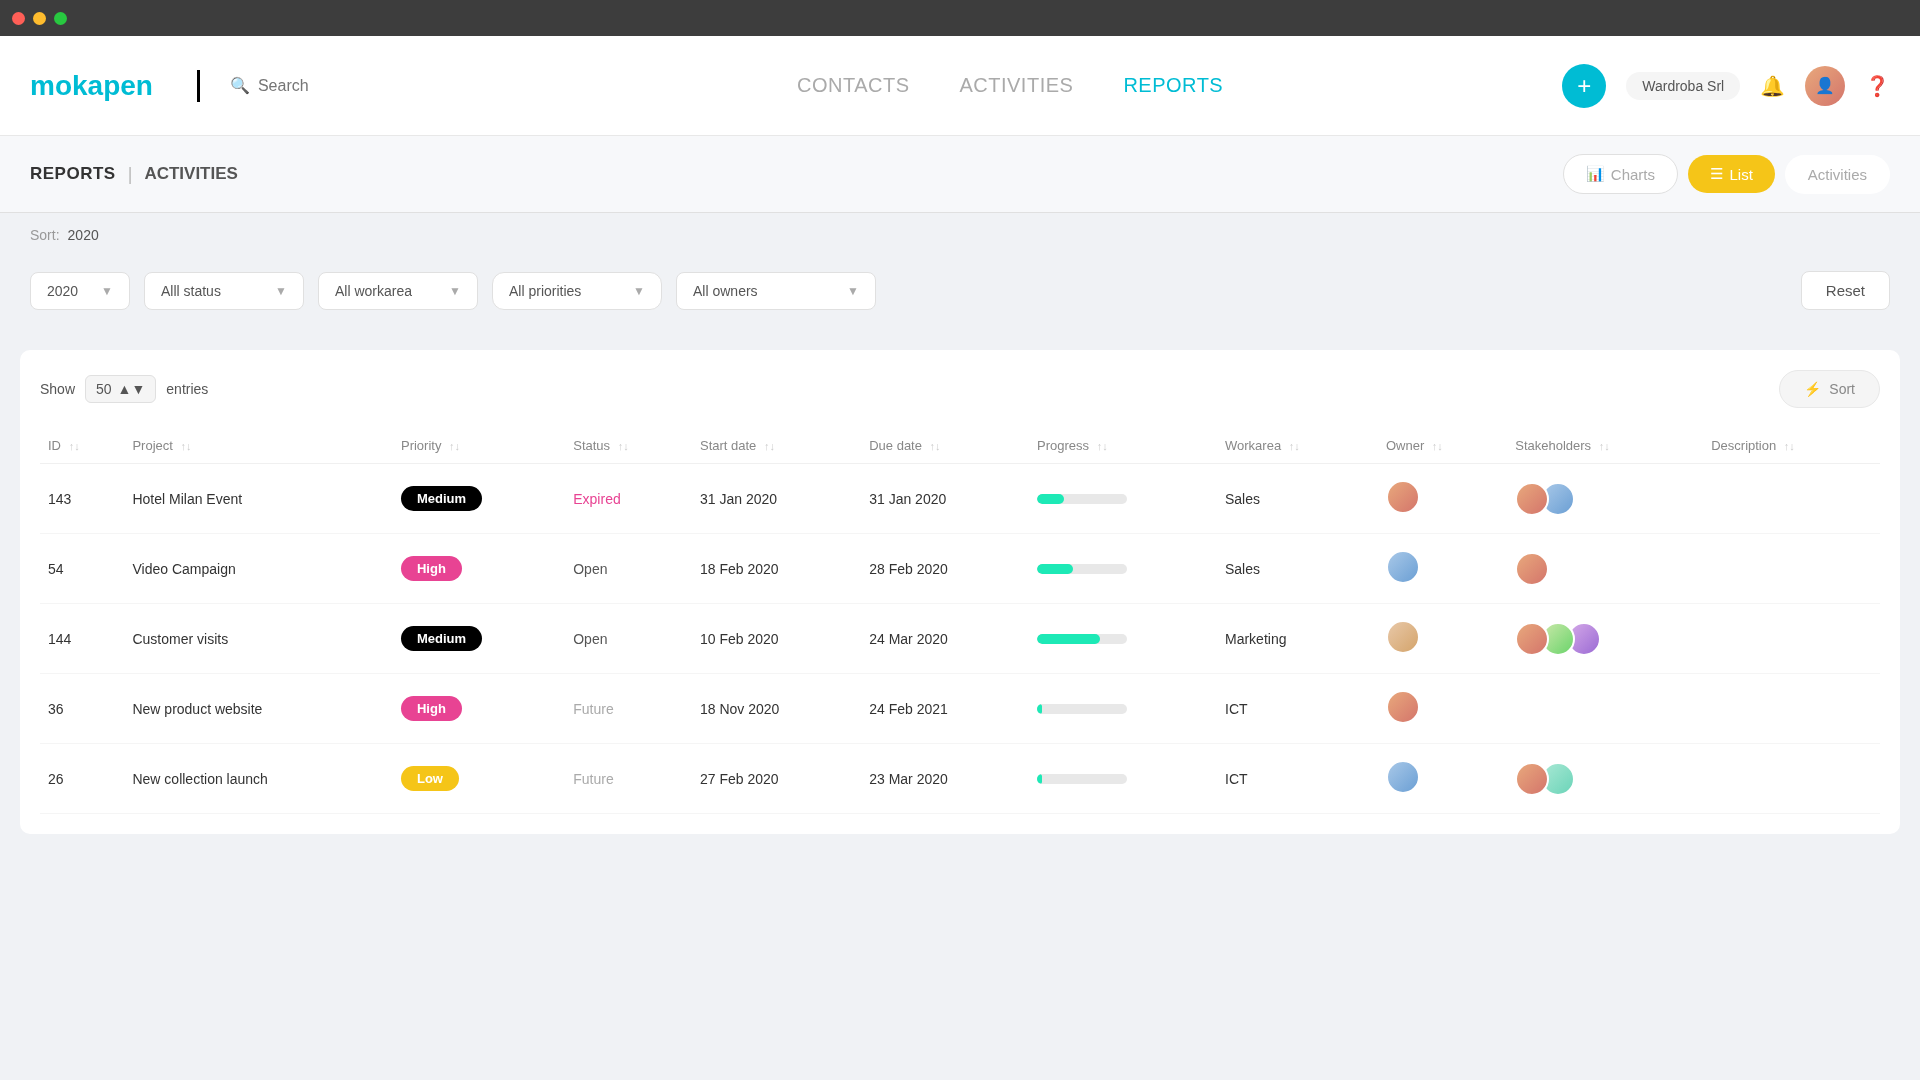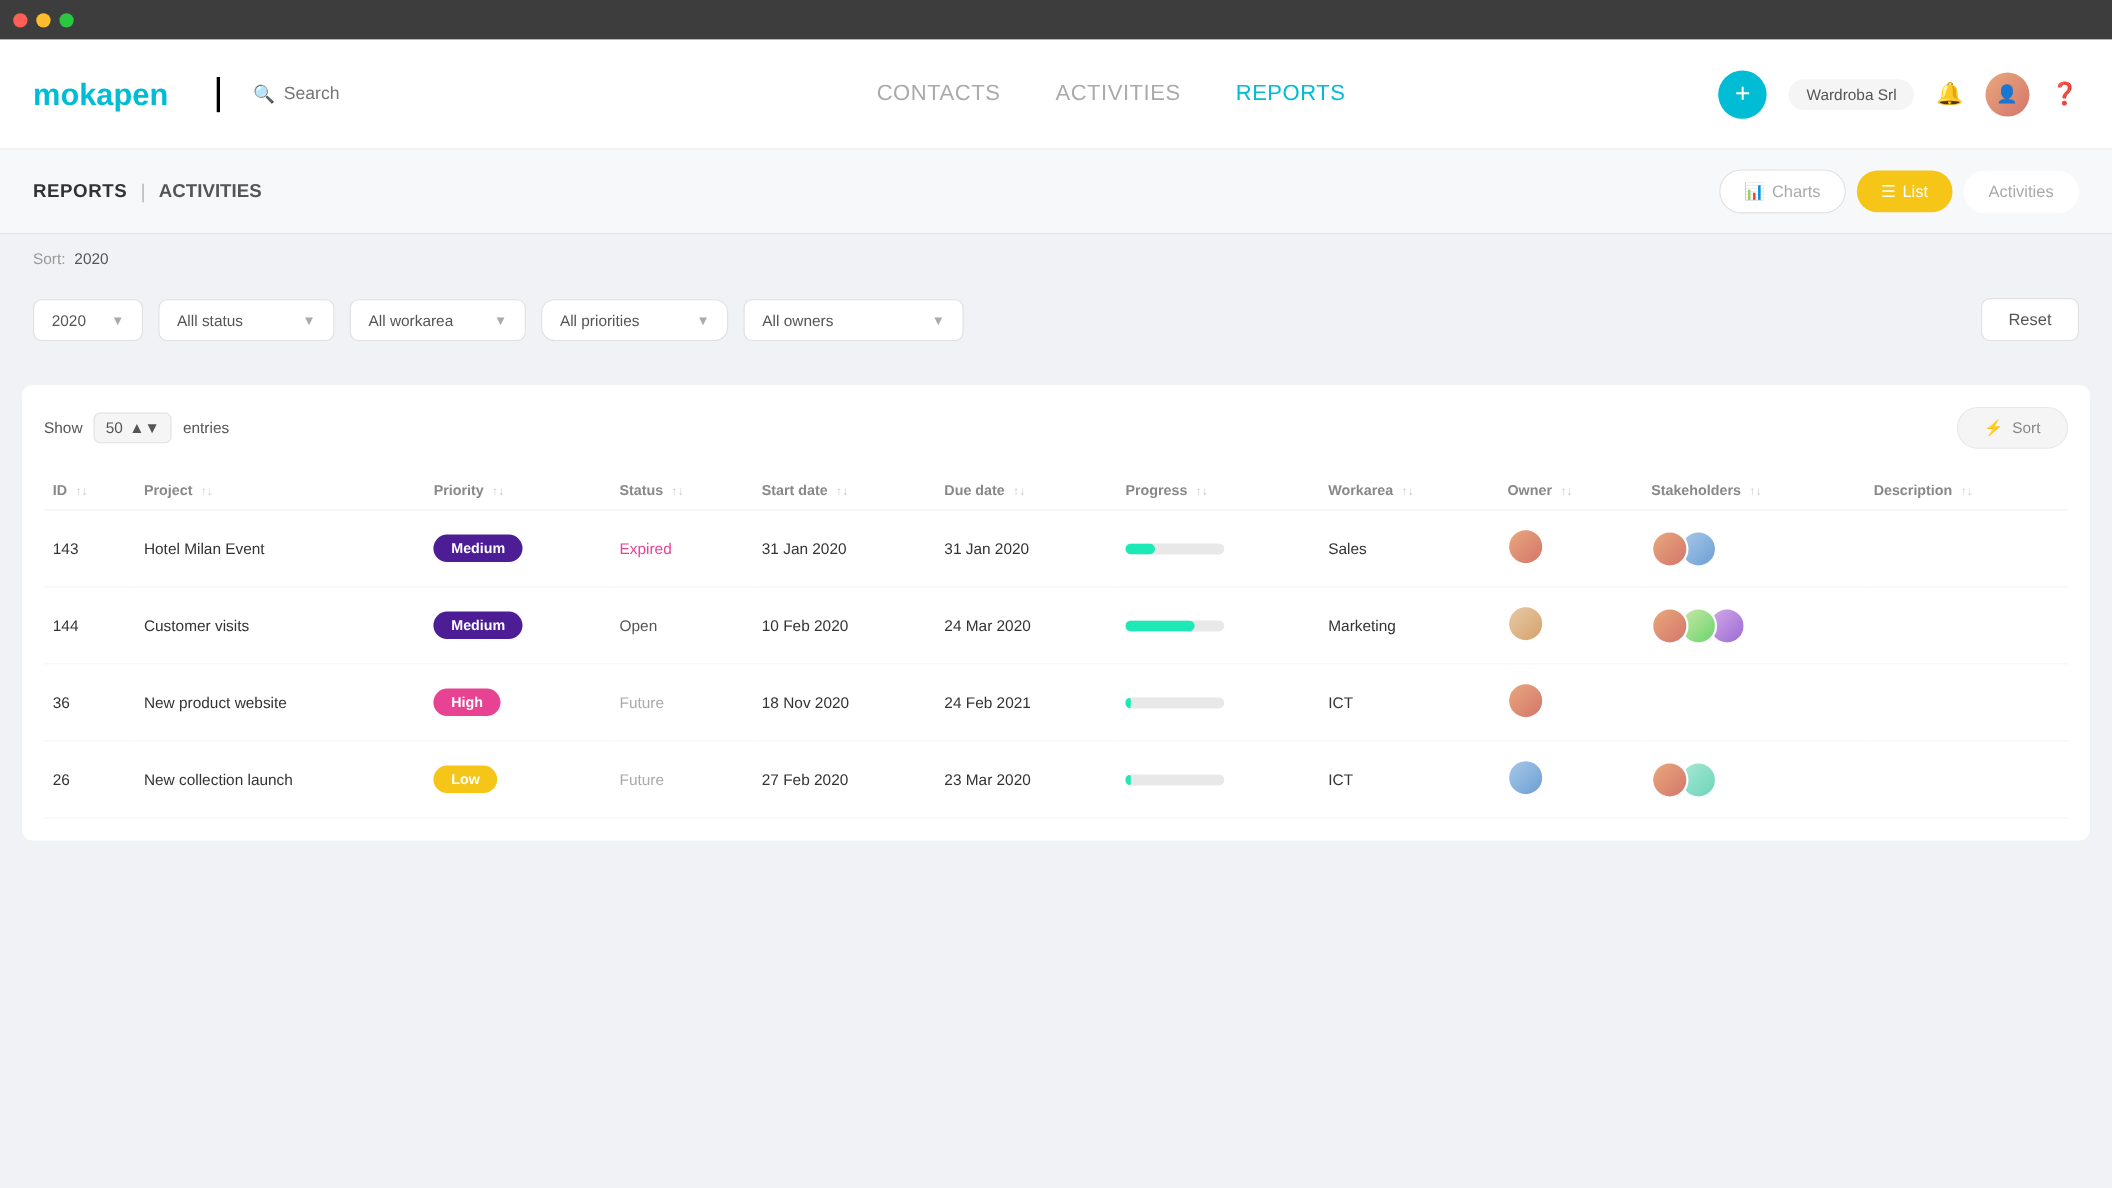--- a/index.html
+++ b/index.html
@@ -240,21 +240,21 @@
     }
 
     
     table {
       width: 100%;
       border-collapse: collapse;
       font-size: 14px;
     }
     thead th {
       color: #888;
-      font-weight: 700;
+      font-weight: 400;
       font-size: 13px;
       padding: 10px 8px;
       text-align: left;
       border-bottom: 1px solid #f0f0f0;
       white-space: nowrap;
     }
     thead th .sort-arrows { color: #ccc; font-size: 11px; margin-left: 4px; }
     tbody tr {
       border-bottom: 1px solid #f5f5f5;
     }
@@ -264,21 +264,21 @@
       vertical-align: middle;
     }
     .priority-badge {
       display: inline-block;
       padding: 5px 16px;
       border-radius: 20px;
       font-size: 13px;
       font-weight: 600;
       color: #fff;
     }
-    .priority-medium { background: #4c1d95; }
+    .priority-medium { background: #000000; }
     .priority-high { background: #e84393; }
     .priority-low { background: #f5c518; color: #fff; }
 
     .status-expired { color: #e84393; font-weight: 500; }
     .status-open { color: #555; }
     .status-future { color: #aaa; }
 
     .progress-bar-wrap {
       width: 90px;
       height: 10px;
@@ -436,20 +436,41 @@
     <td><div class="avatar-sm avatar-1"></div></td>
     <td>
             <div class="stakeholder-group">
               <div class="avatar-sm avatar-1" style="z-index:10"></div>
               <div class="avatar-sm avatar-2" style="z-index:9"></div>
             </div>
           </td>
     <td></td>
   </tr>
         <tr>
+    <td>54</td>
+    <td>Video Campaign</td>
+    <td><span class="priority-badge priority-high">High</span></td>
+    <td><span class="status-open">Open</span></td>
+    <td>18 Feb 2020</td>
+    <td>28 Feb 2020</td>
+    <td>
+      <div class="progress-bar-wrap">
+        <div class="progress-bar-fill" style="width:40%"></div>
+      </div>
+    </td>
+    <td>Sales</td>
+    <td><div class="avatar-sm avatar-2"></div></td>
+    <td>
+            <div class="stakeholder-group">
+              <div class="avatar-sm avatar-1" style="z-index:10"></div>
+            </div>
+          </td>
+    <td></td>
+  </tr>
+        <tr>
     <td>144</td>
     <td>Customer visits</td>
     <td><span class="priority-badge priority-medium">Medium</span></td>
     <td><span class="status-open">Open</span></td>
     <td>10 Feb 2020</td>
     <td>24 Mar 2020</td>
     <td>
       <div class="progress-bar-wrap">
         <div class="progress-bar-fill" style="width:70%"></div>
       </div>

